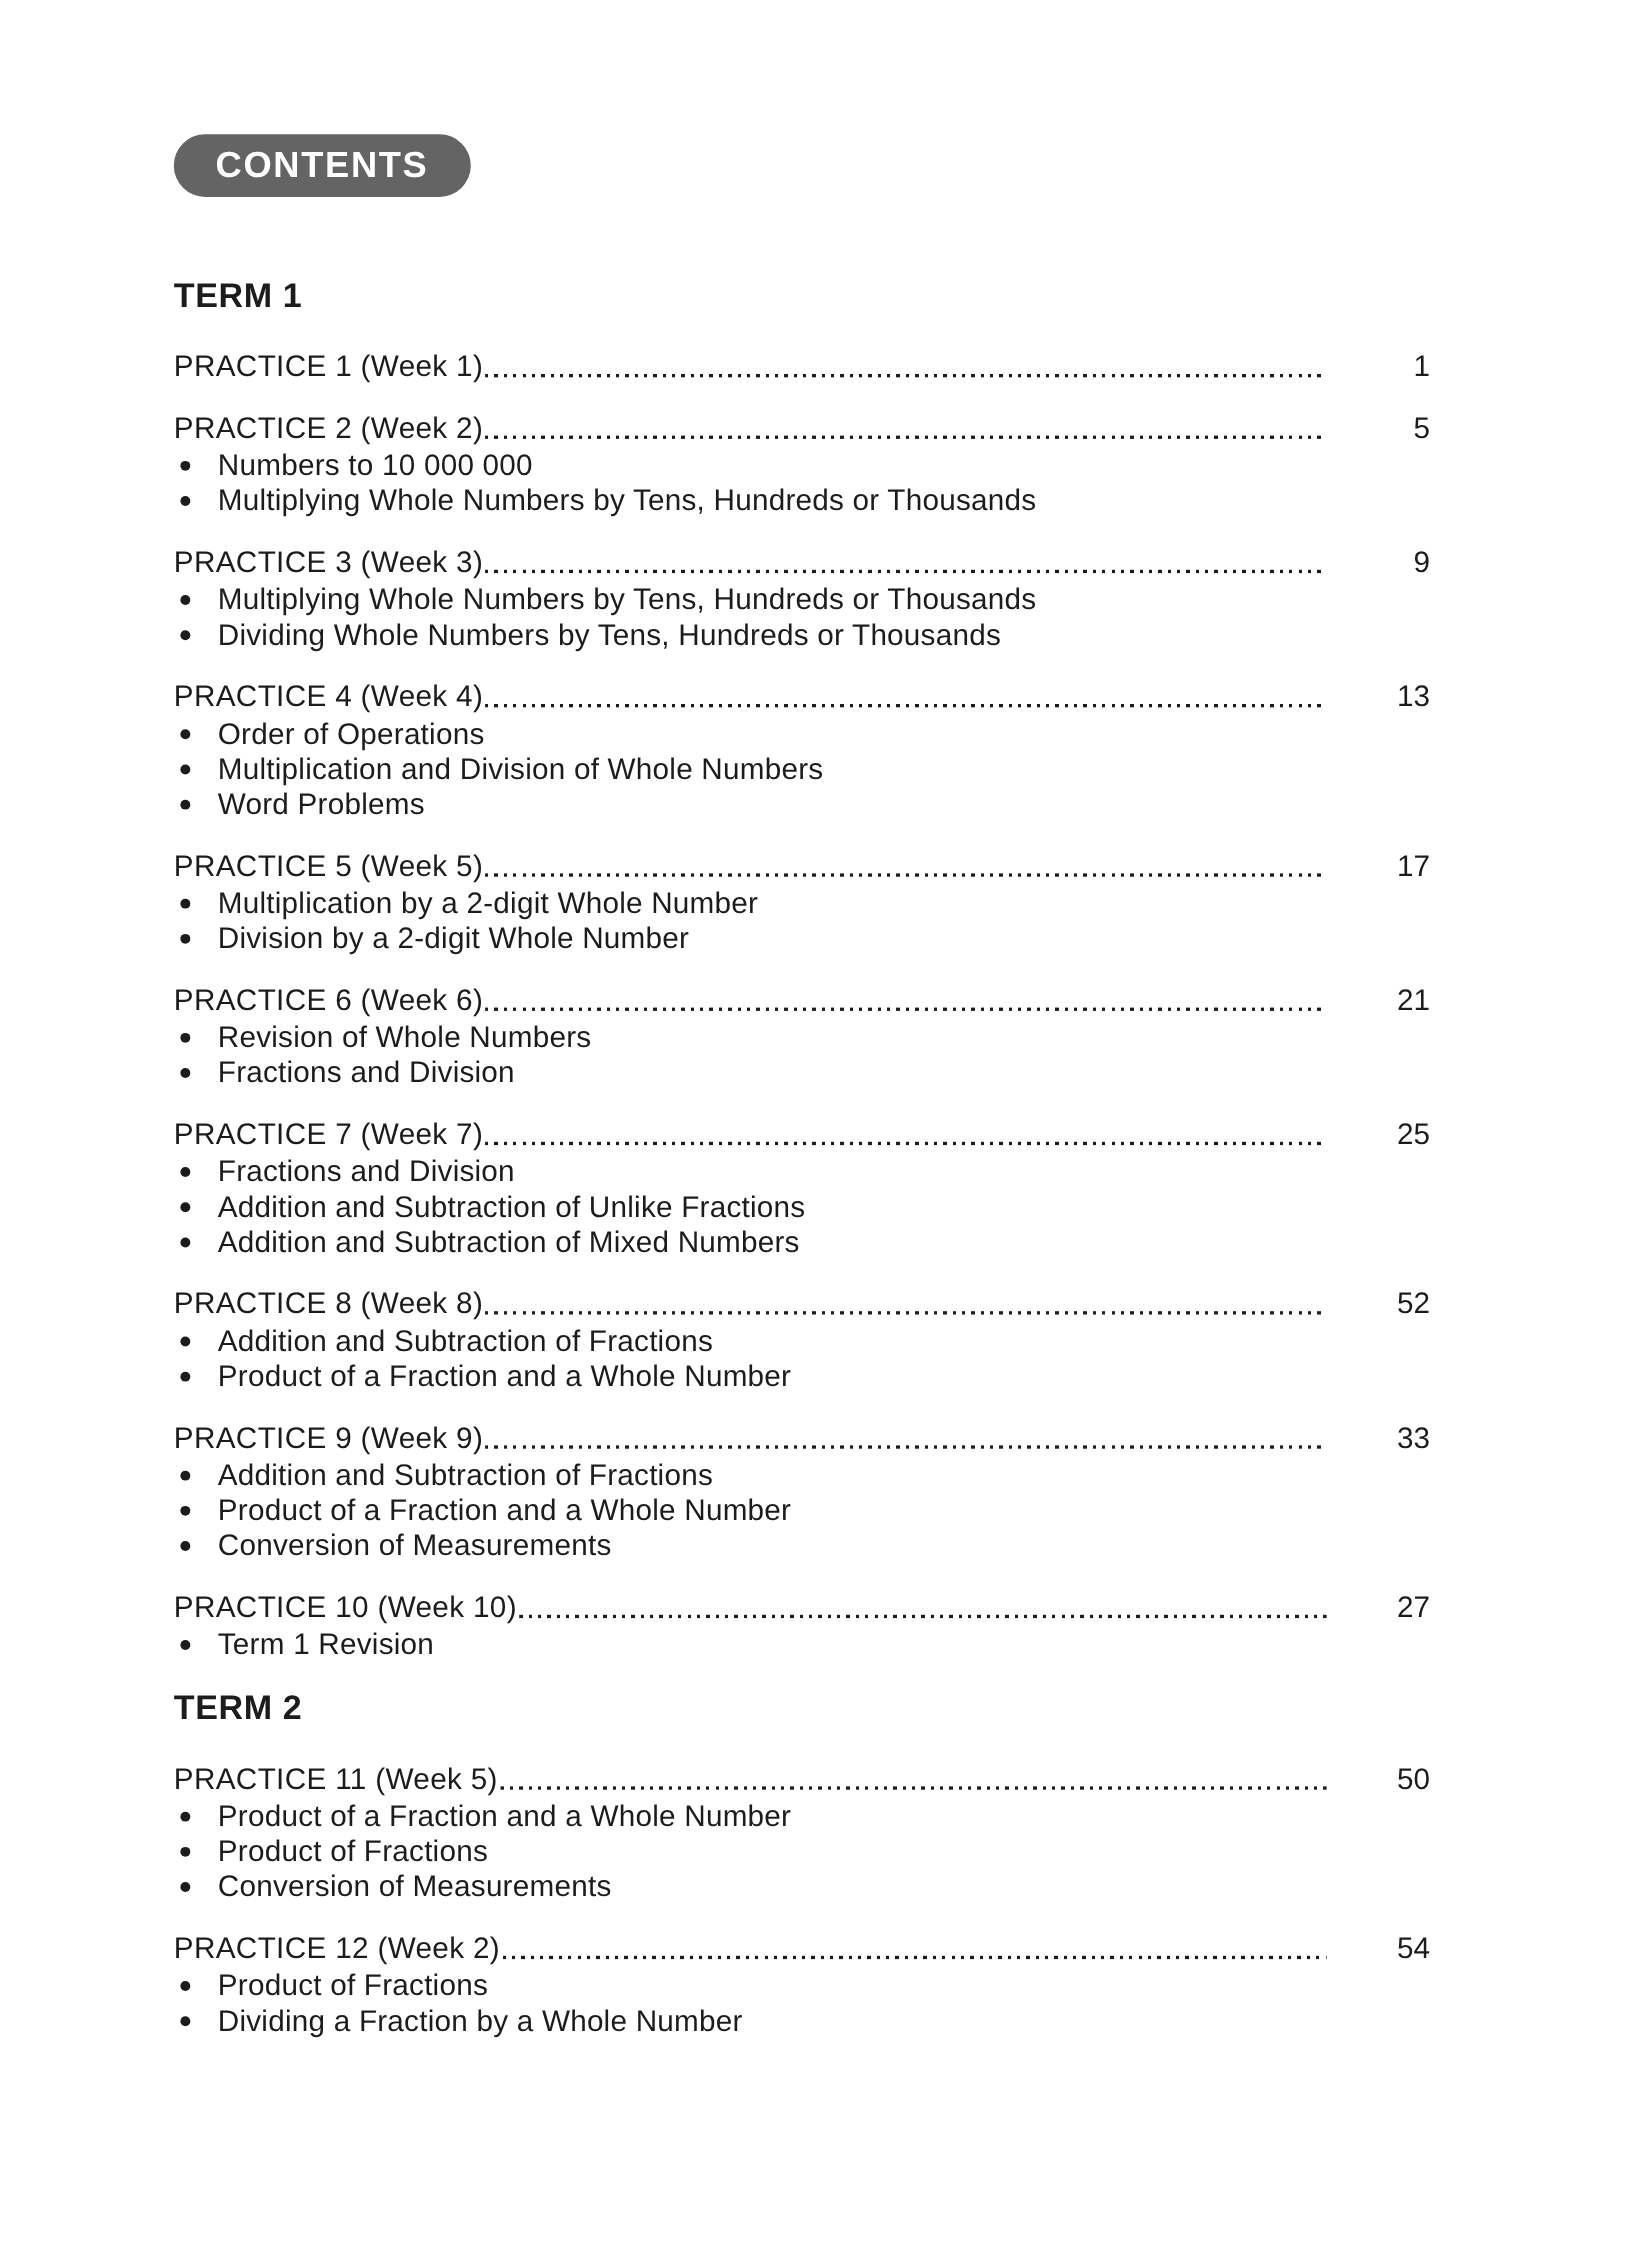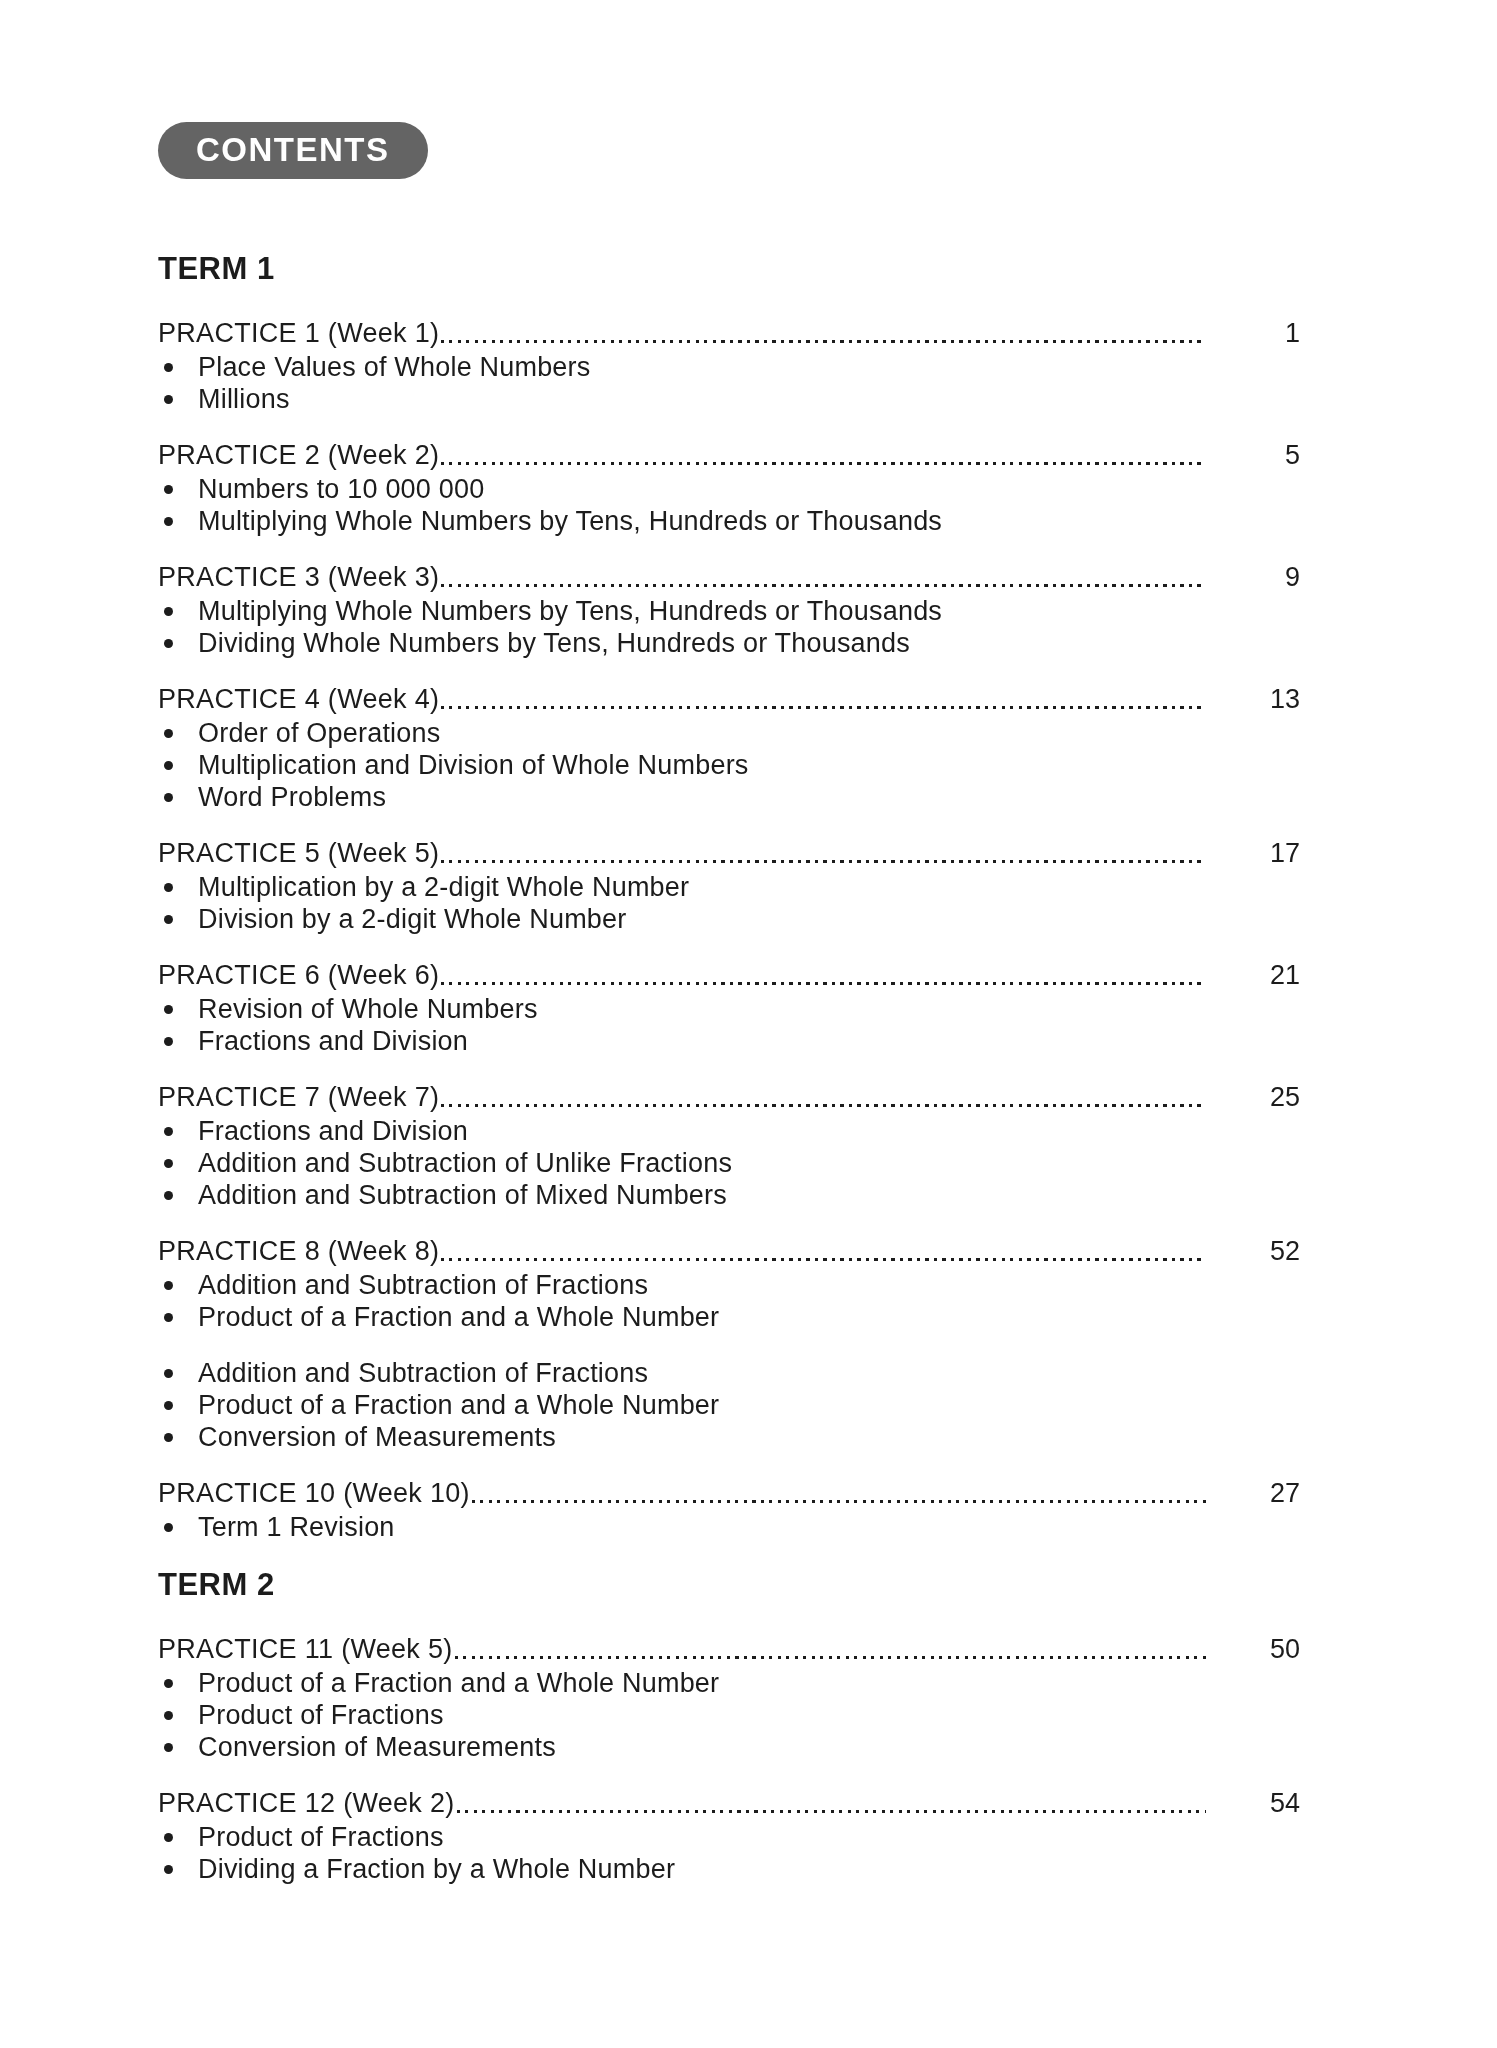--- a/index.html
+++ b/index.html
@@ -100,24 +100,20 @@
   <div class="toc" id="toc">
   <section class="term">
     <h2 class="term-label">TERM 1</h2>
     <div class="entries">
   <div class="entry">
     <div class="entry-row">
       <span class="entry-title">PRACTICE 1 (Week 1)</span>
       <span class="leader"></span>
       <span class="entry-page">1</span>
     </div>
-    <ul class="topics">
-              <li>Place Values of Whole Numbers</li>
-              <li>Millions</li>
-            </ul>
   </div>
 
   <div class="entry">
     <div class="entry-row">
       <span class="entry-title">PRACTICE 2 (Week 2)</span>
       <span class="leader"></span>
       <span class="entry-page">5</span>
     </div>
     <ul class="topics">
               <li>Numbers to 10 000 000</li>
@@ -193,20 +189,25 @@
       <span class="leader"></span>
       <span class="entry-page">52</span>
     </div>
     <ul class="topics">
               <li>Addition and Subtraction of Fractions</li>
               <li>Product of a Fraction and a Whole Number</li>
             </ul>
   </div>
 
   <div class="entry">
+    <div class="entry-row">
+      <span class="entry-title">PRACTICE 9 (Week 9)</span>
+      <span class="leader"></span>
+      <span class="entry-page">33</span>
+    </div>
     <ul class="topics">
               <li>Addition and Subtraction of Fractions</li>
               <li>Product of a Fraction and a Whole Number</li>
               <li>Conversion of Measurements</li>
             </ul>
   </div>
 
   <div class="entry">
     <div class="entry-row">
       <span class="entry-title">PRACTICE 10 (Week 10)</span>

